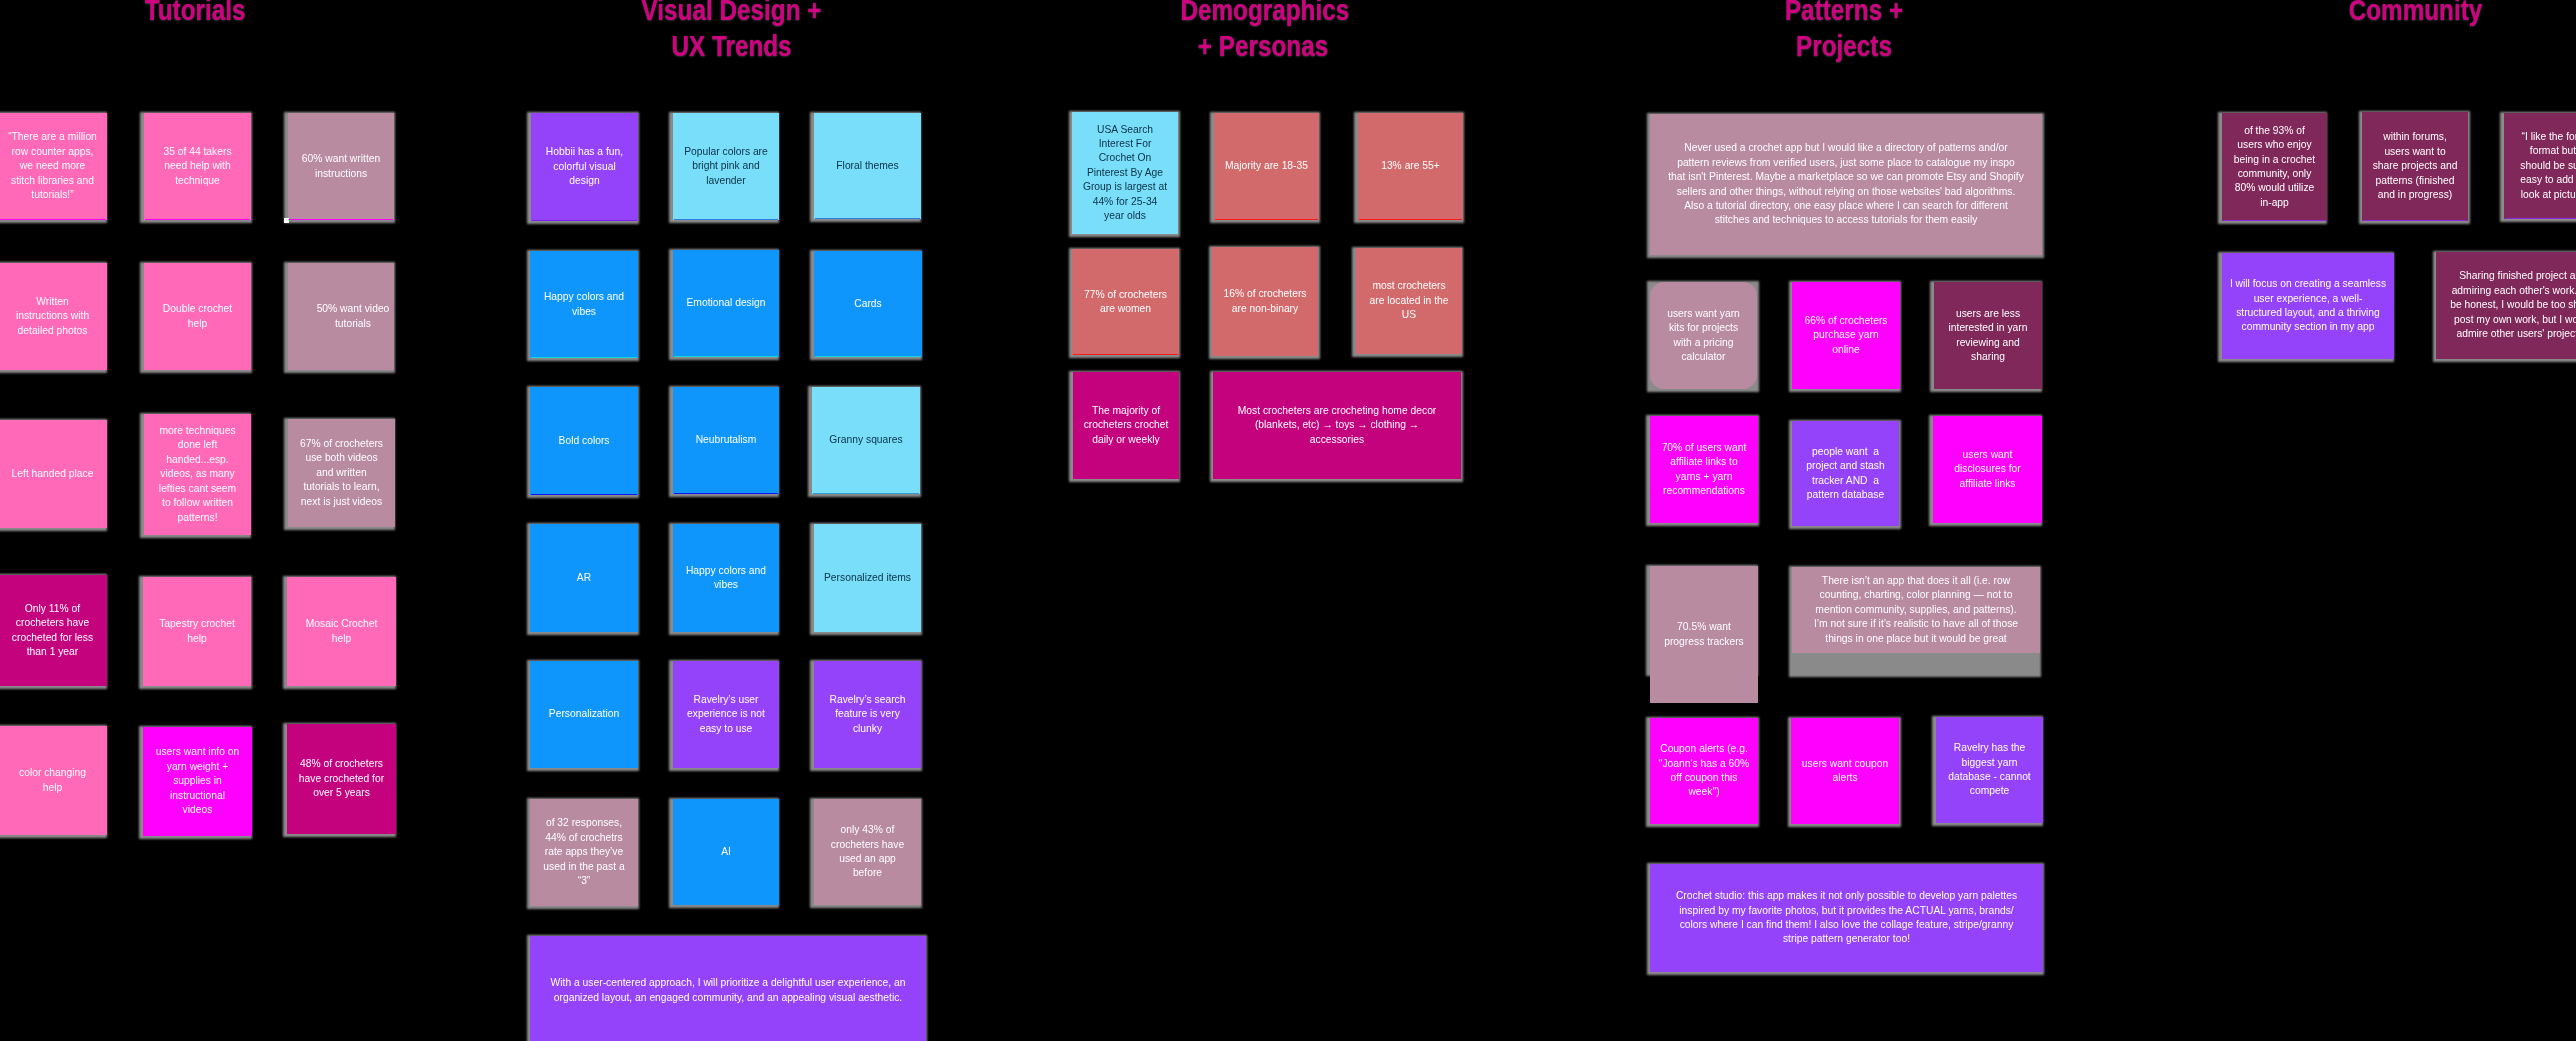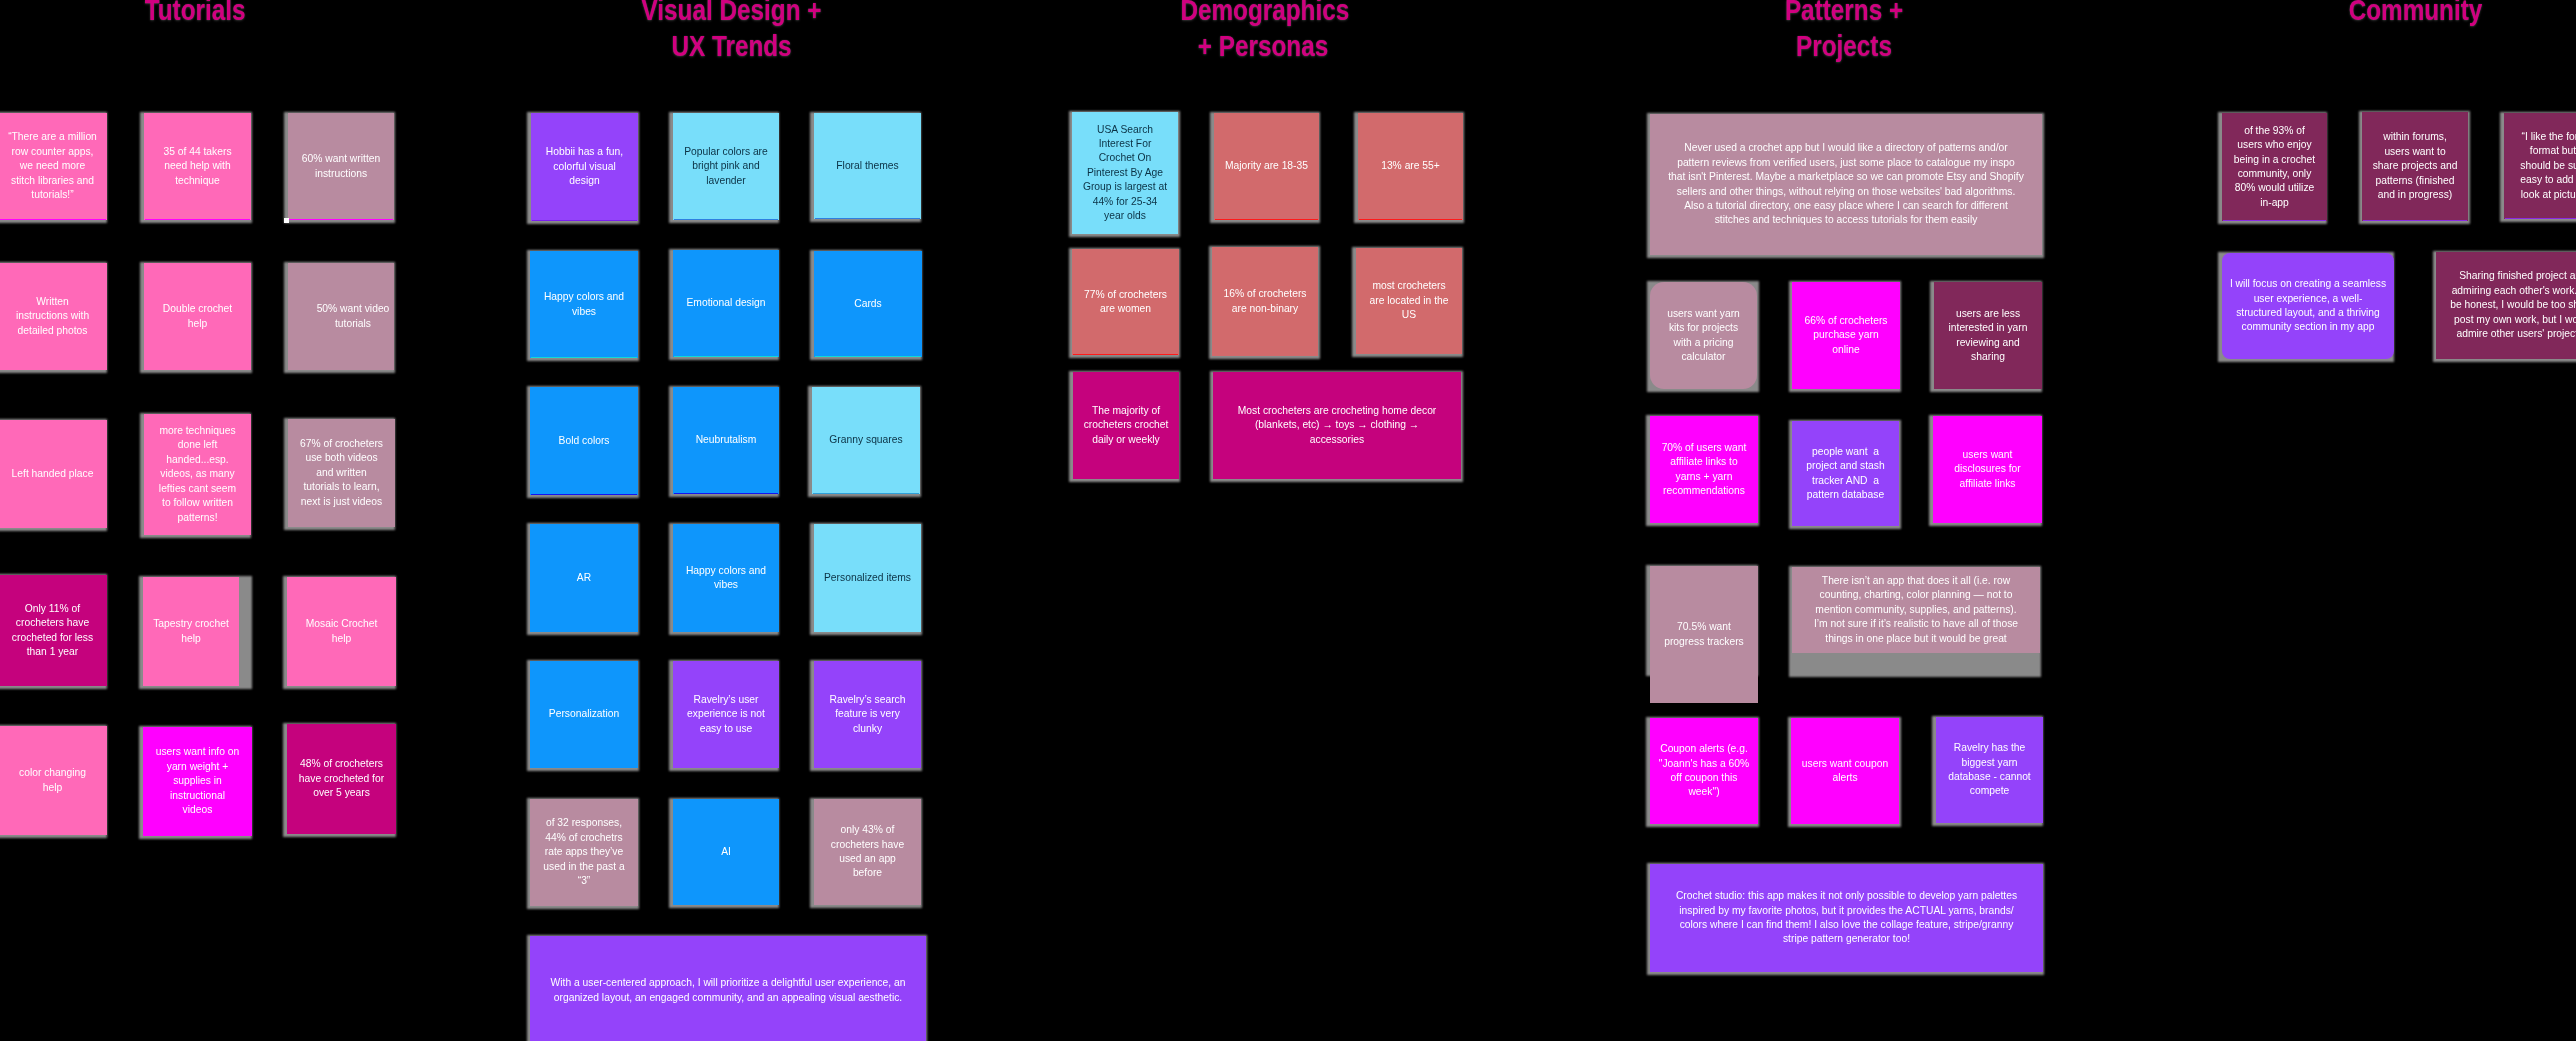--- a/index.html
+++ b/index.html
@@ -92,21 +92,21 @@
       </div>
       <div class="note-shadow" style="left: 284px; top: 418px; width: 111px; height: 112px;"></div>
       <div class="note" style="left: 288px; top: 419px; width: 107px; height: 108px; background: rgb(184, 139, 160);">
         <span class="txt">67% of crocheters<br>use both videos<br>and written<br>tutorials to learn,<br>next is just videos</span>
       </div>
       <div class="note-shadow" style="left: -5.2px; top: 574px; width: 112px; height: 115px;"></div>
       <div class="note" style="left: -1.5px; top: 575px; width: 108px; height: 111px; background: rgb(197, 2, 125);">
         <span class="txt">Only 11% of<br>crocheters have<br>crocheted for less<br>than 1 year</span>
       </div>
       <div class="note-shadow" style="left: 139px; top: 576px; width: 113px; height: 113px;"></div>
-      <div class="note" style="left: 143px; top: 577px; width: 96px; height: 109px; background: rgb(255, 105, 184);">
+      <div class="note" style="left: 143px; top: 577px; width: 108px; height: 109px; background: rgb(255, 105, 184);">
         <span class="txt">Tapestry crochet<br>help</span>
       </div>
       <div class="note-shadow" style="left: 283px; top: 576px; width: 113px; height: 113px;"></div>
       <div class="note" style="left: 287px; top: 577px; width: 109px; height: 109px; background: rgb(255, 105, 184);">
         <span class="txt">Mosaic Crochet<br>help</span>
       </div>
       <div class="note-shadow" style="left: -5.2px; top: 725px; width: 112px; height: 113px;"></div>
       <div class="note" style="left: -1.5px; top: 726px; width: 108px; height: 109px; background: rgb(255, 105, 184);">
         <span class="txt">color changing<br>help</span>
       </div>
@@ -314,21 +314,21 @@
       <div class="note" style="left: 2362px; top: 112px; width: 106px; height: 109px; background: rgb(129, 40, 90);">
         <span class="txt">within forums,<br>users want to<br>share projects and<br>patterns (finished<br>and in progress)</span>
         <i class="accent" style="background: rgb(138, 43, 226);"></i>
       </div>
       <div class="note-shadow" style="left: 2500px; top: 112px; width: 110px; height: 110px;"></div>
       <div class="note" style="left: 2504px; top: 113px; width: 106px; height: 106px; background: rgb(129, 40, 90);">
         <span class="txt">“I like the forum<br>format but it<br>should be super<br>easy to add and<br>look at pictures“</span>
         <i class="accent" style="background: rgb(138, 43, 226);"></i>
       </div>
       <div class="note-shadow" style="left: 2218px; top: 252px; width: 176px; height: 110px;"></div>
-      <div class="note" style="left: 2222px; top: 253px; width: 172px; height: 106px; background: rgb(148, 67, 250); border-radius: 8px;">
+      <div class="note" style="left: 2222px; top: 253px; width: 172px; height: 106px; background: rgb(148, 67, 250);">
         <span class="txt">I will focus on creating a seamless<br>user experience, a well-<br>structured layout, and a thriving<br>community section in my app</span>
       </div>
       <div class="note-shadow" style="left: 2433px; top: 251px; width: 179px; height: 111px;"></div>
       <div class="note" style="left: 2436px; top: 252px; width: 174px; height: 107px; background: rgb(129, 40, 90);">
         <span class="txt">Sharing finished project and<br>admiring each other's work. (To<br>be honest, I would be too shy to<br>post my own work, but I would<br>admire other users' projects.)</span>
       </div>
     </div>
     <div class="marker" style="left: 284px; top: 218px; width: 4.6px; height: 4.6px; background: rgb(255, 255, 255);"></div>
   </div>
 

